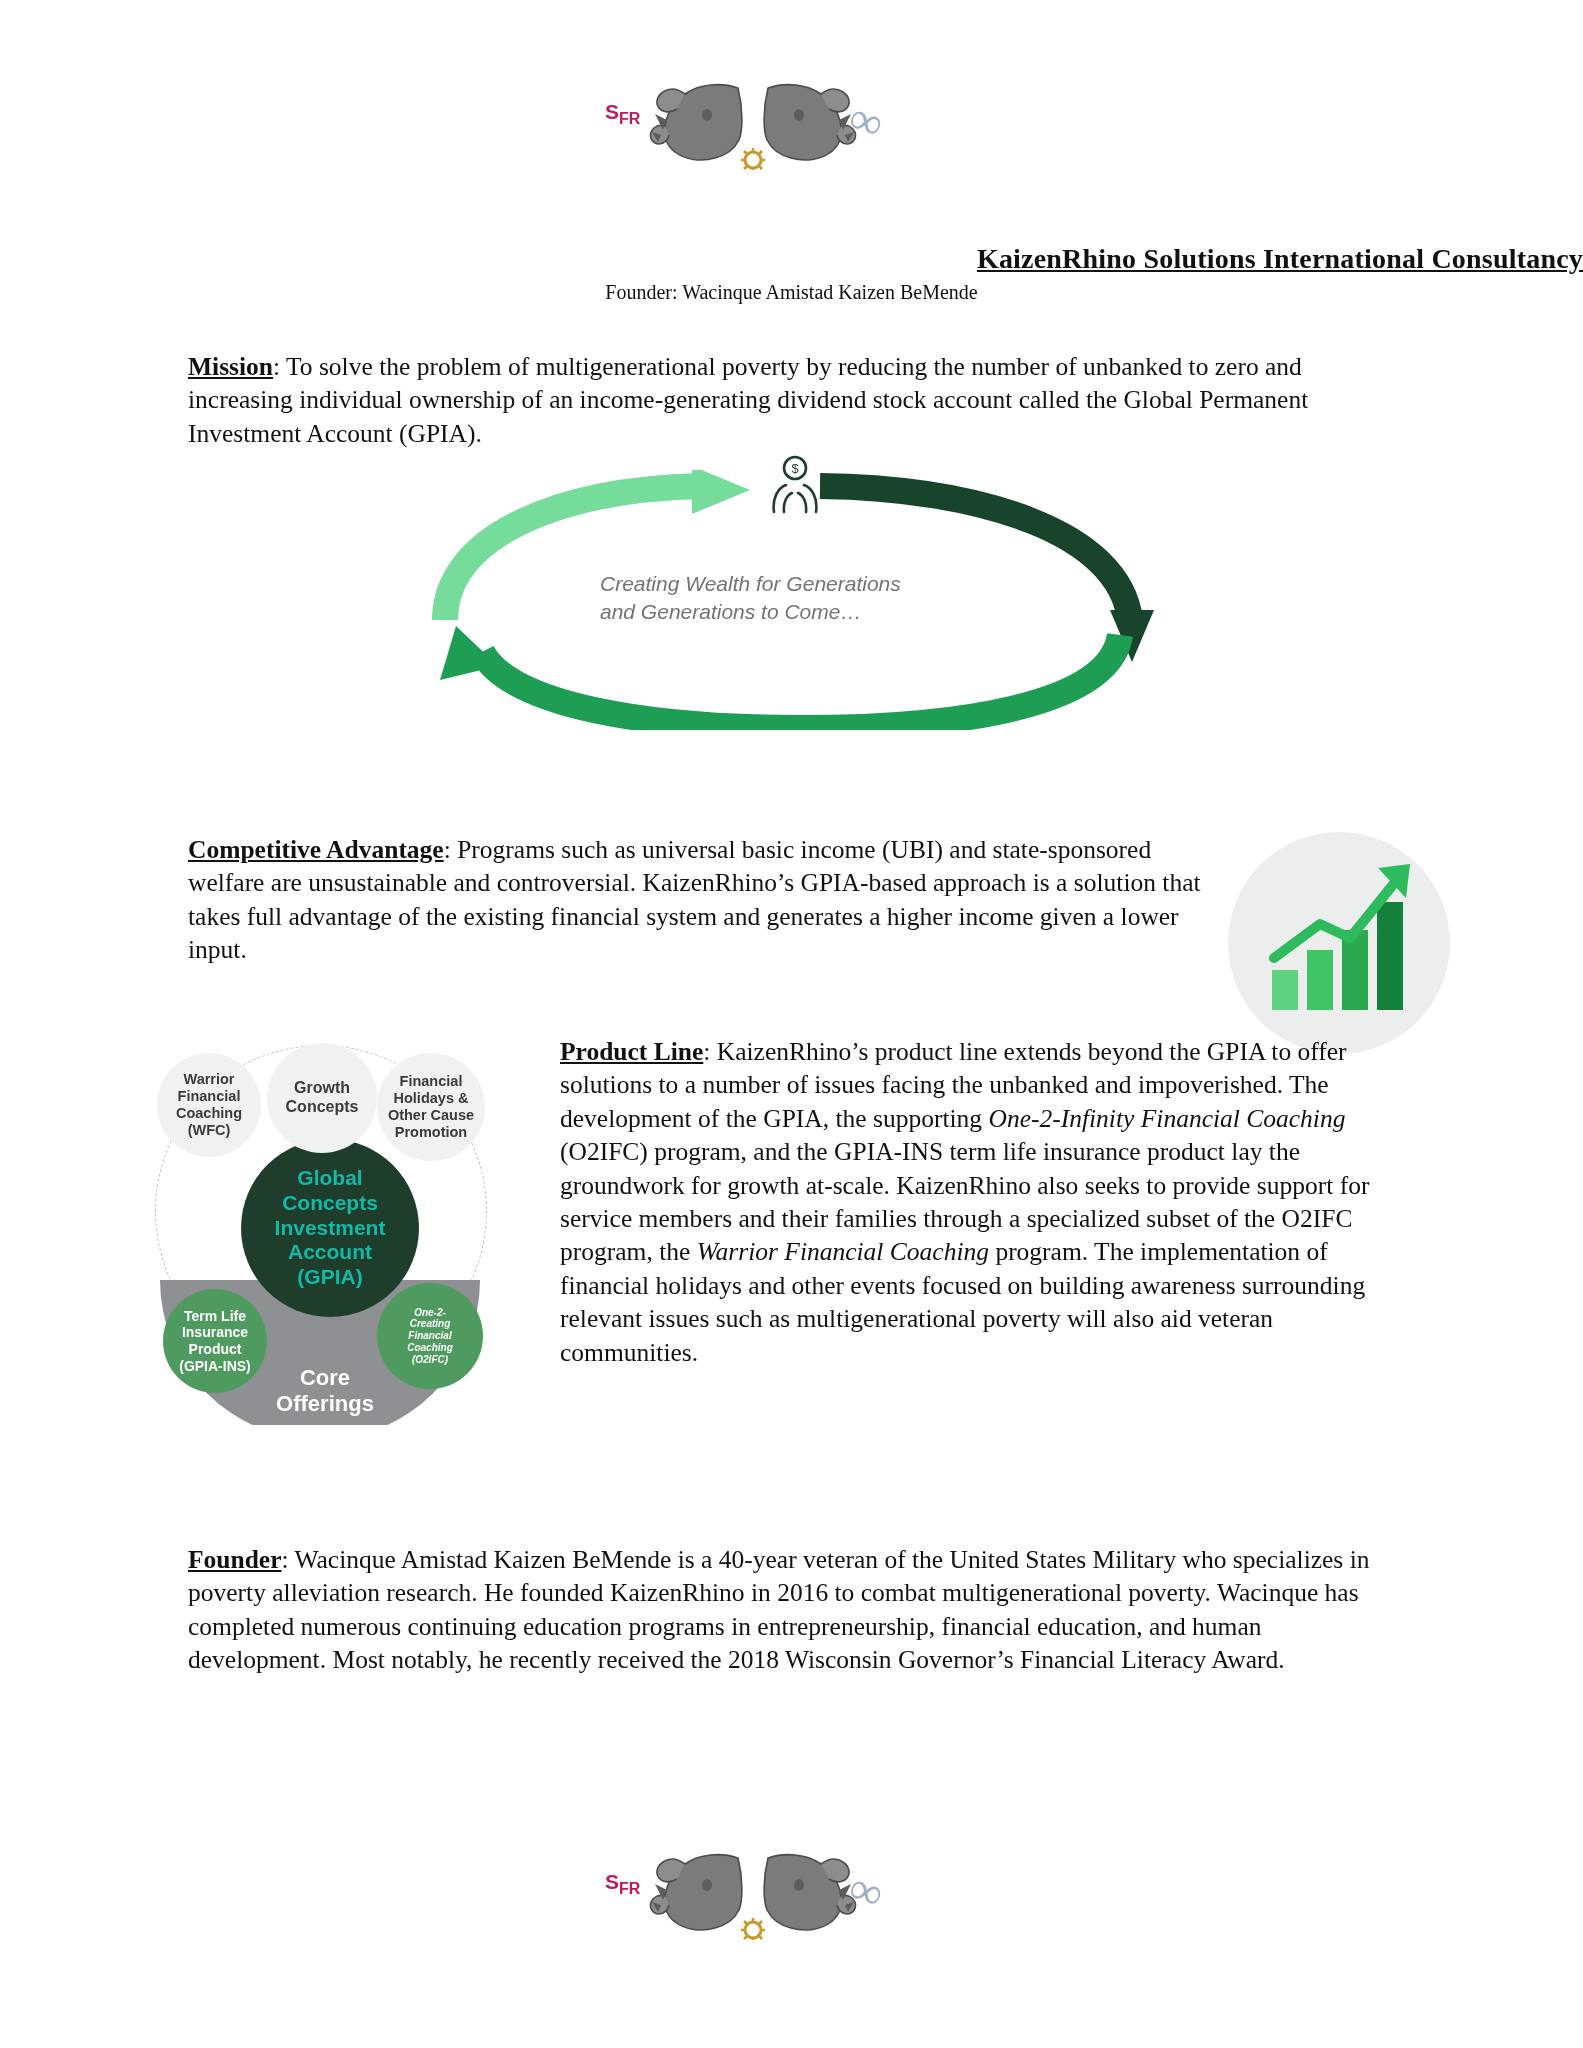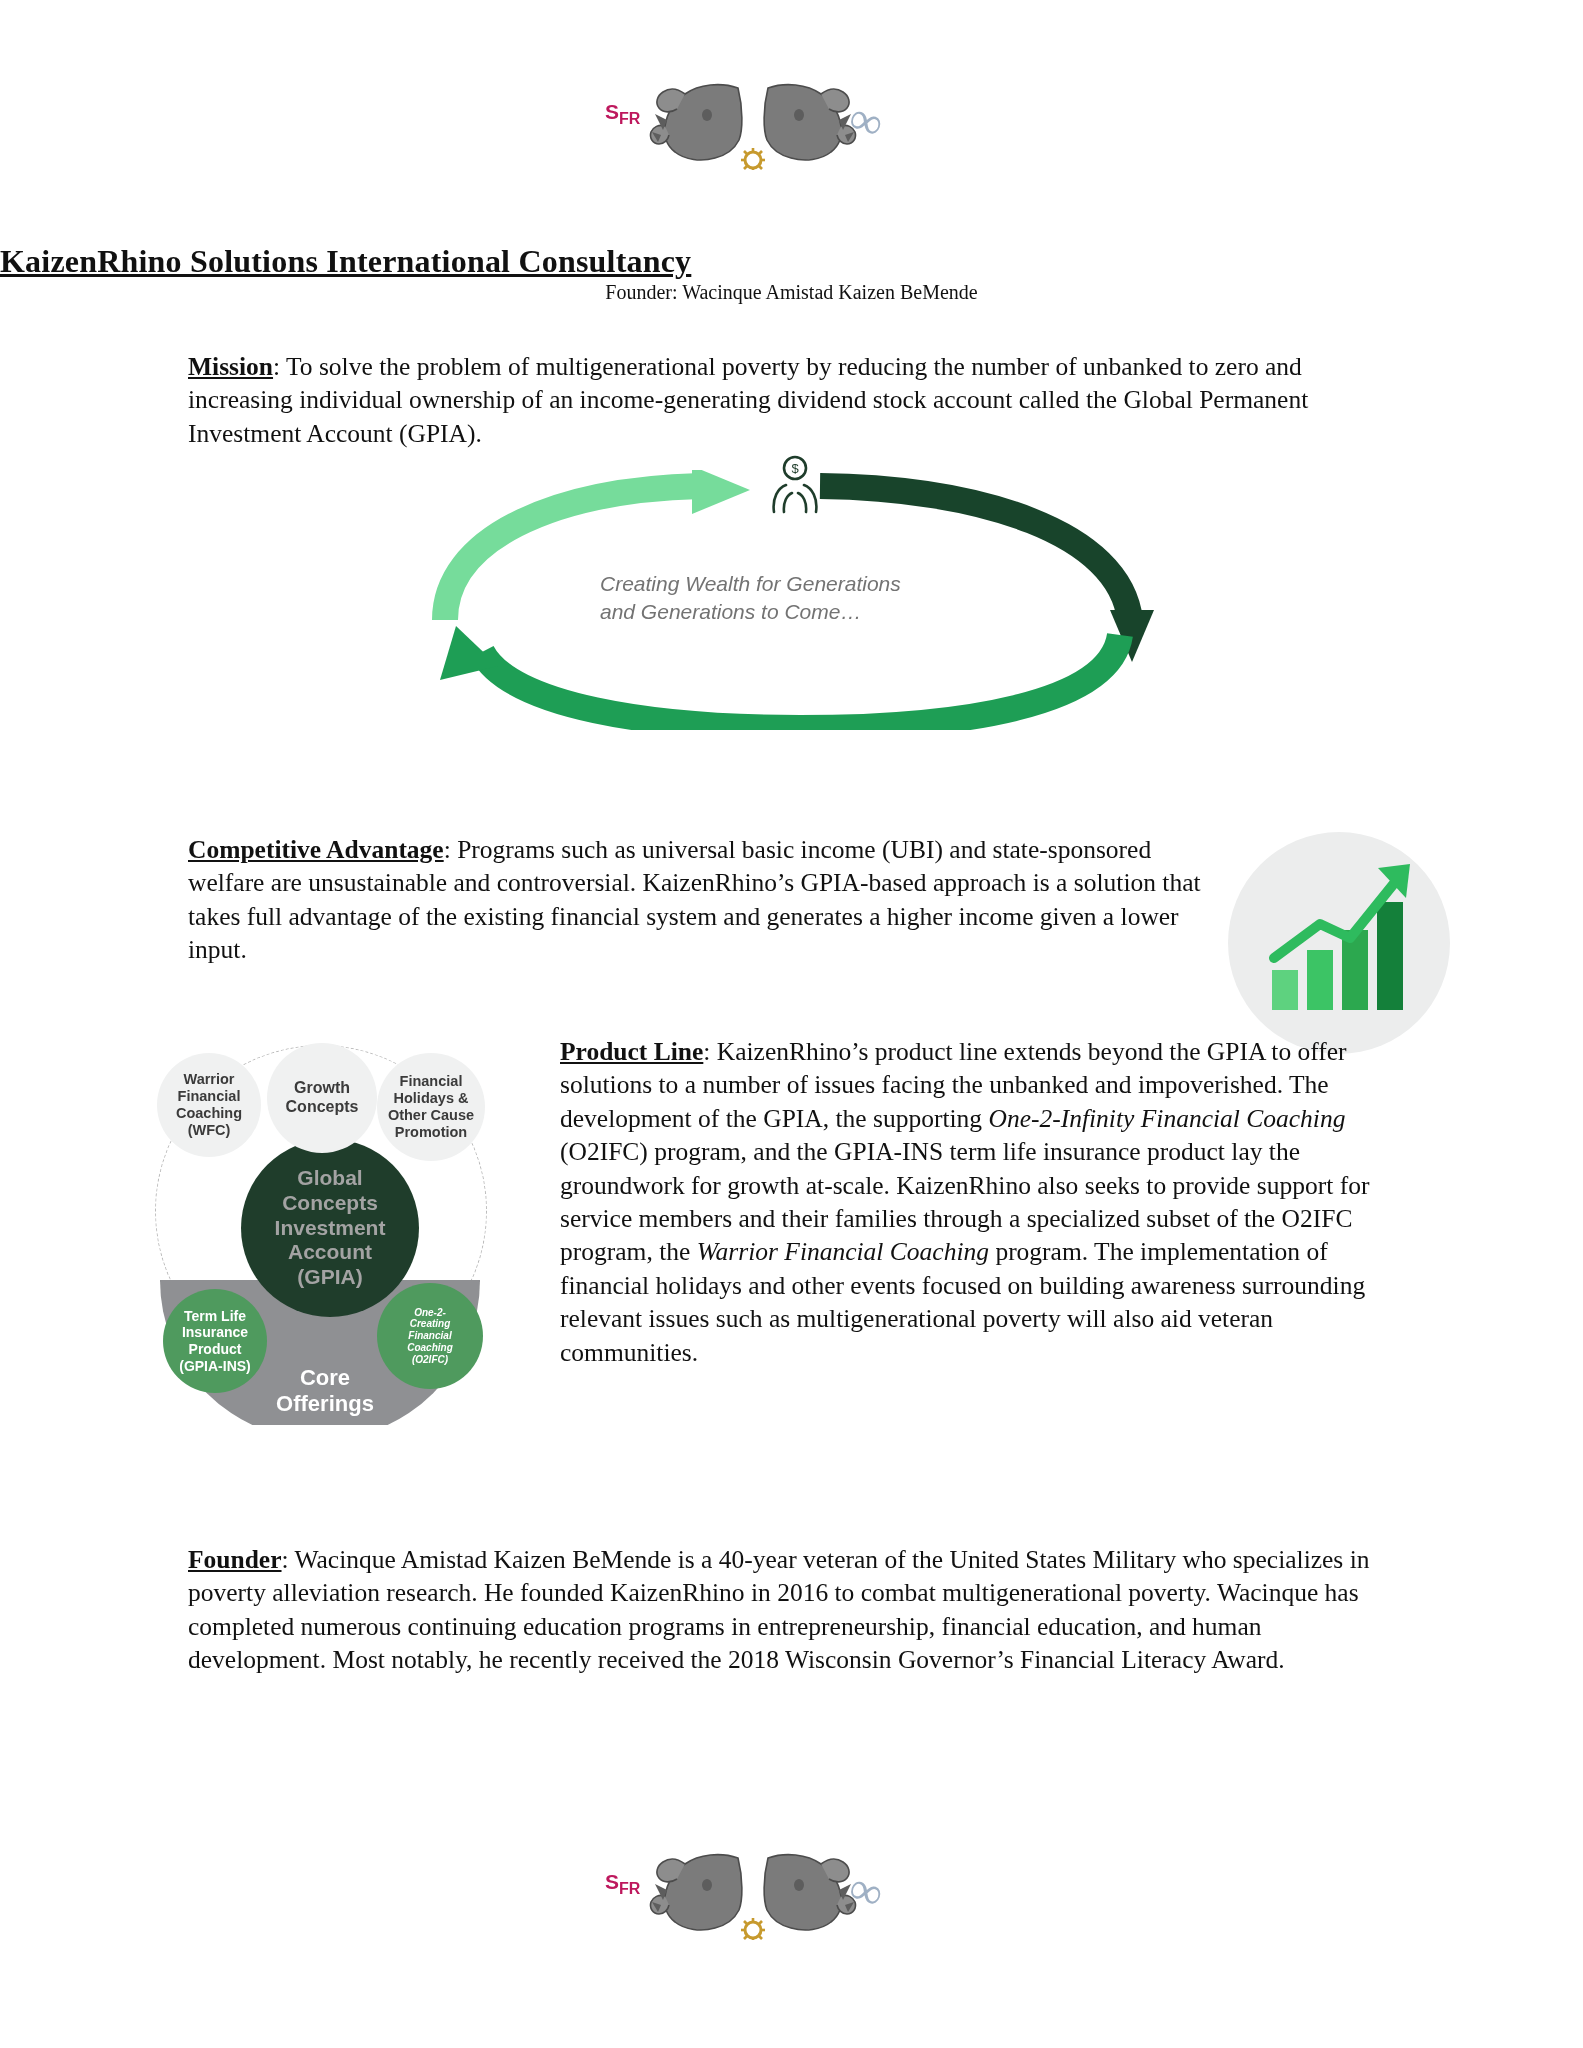--- a/index.html
+++ b/index.html
@@ -58,22 +58,22 @@
     font-size: 46px;
     color: #9fb0c4;
     font-family: "Liberation Serif", serif;
     transform: rotate(18deg);
   }
 
   
   .title {
     position: absolute;
     left: 0; right: 0;
-    text-align: left;
-    font-size: 32px;
+    text-align: right;
+    font-size: 28px;
     font-weight: bold;
     text-decoration: underline;
     letter-spacing: .2px;
   }
   .subtitle {
     position: absolute;
     left: 0; right: 0;
     text-align: center;
     font-size: 20px;
   }
@@ -164,21 +164,21 @@
     text-align: center;
     font-family: "Liberation Sans", sans-serif;
     font-weight: bold;
     line-height: 1.18;
     color: #ffffff;
   }
   .pd-grey { background: #f0f1f1; color: #3b3b3b; }
   .pd-green { background: #4f9a5e; }
   .pd-center {
     background: #1f3d2b;
-    color: #a3a3a3;
+    color: #14b8a6;
     text-align: center;
   }
 </style>
 </head>
 <body>
 
 <div class="page">
 
   <div class="logo logo-top">
     <div class="sfr">S<sub>F</sub><sub>R</sub></div>

